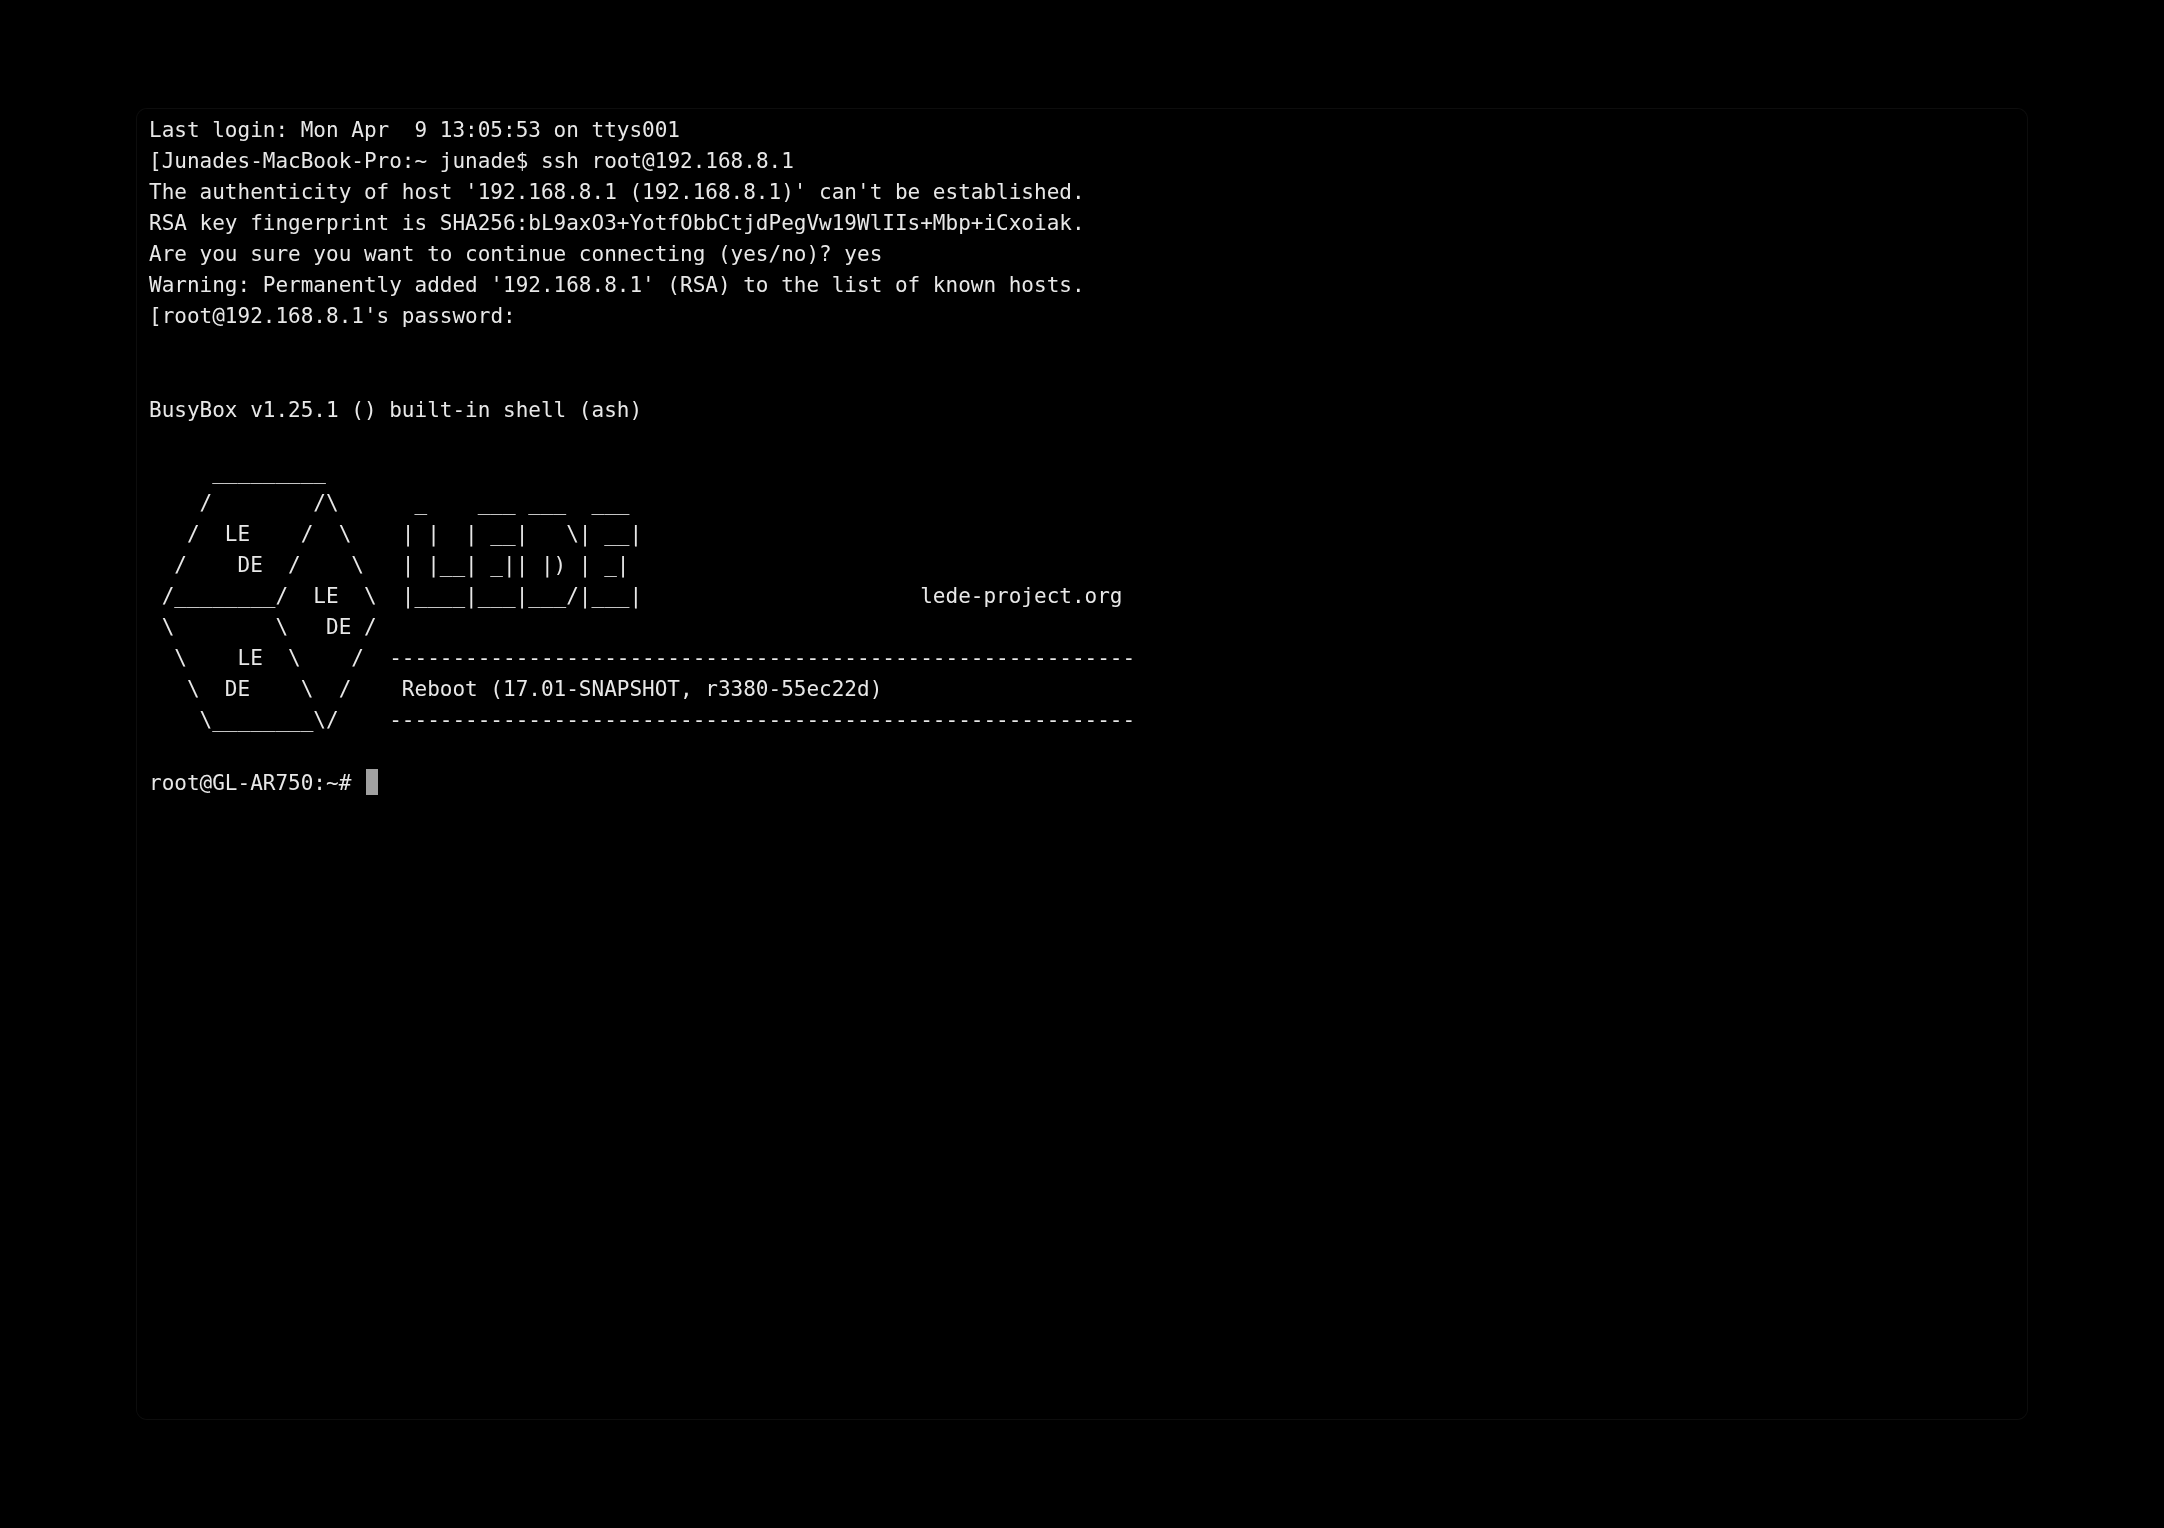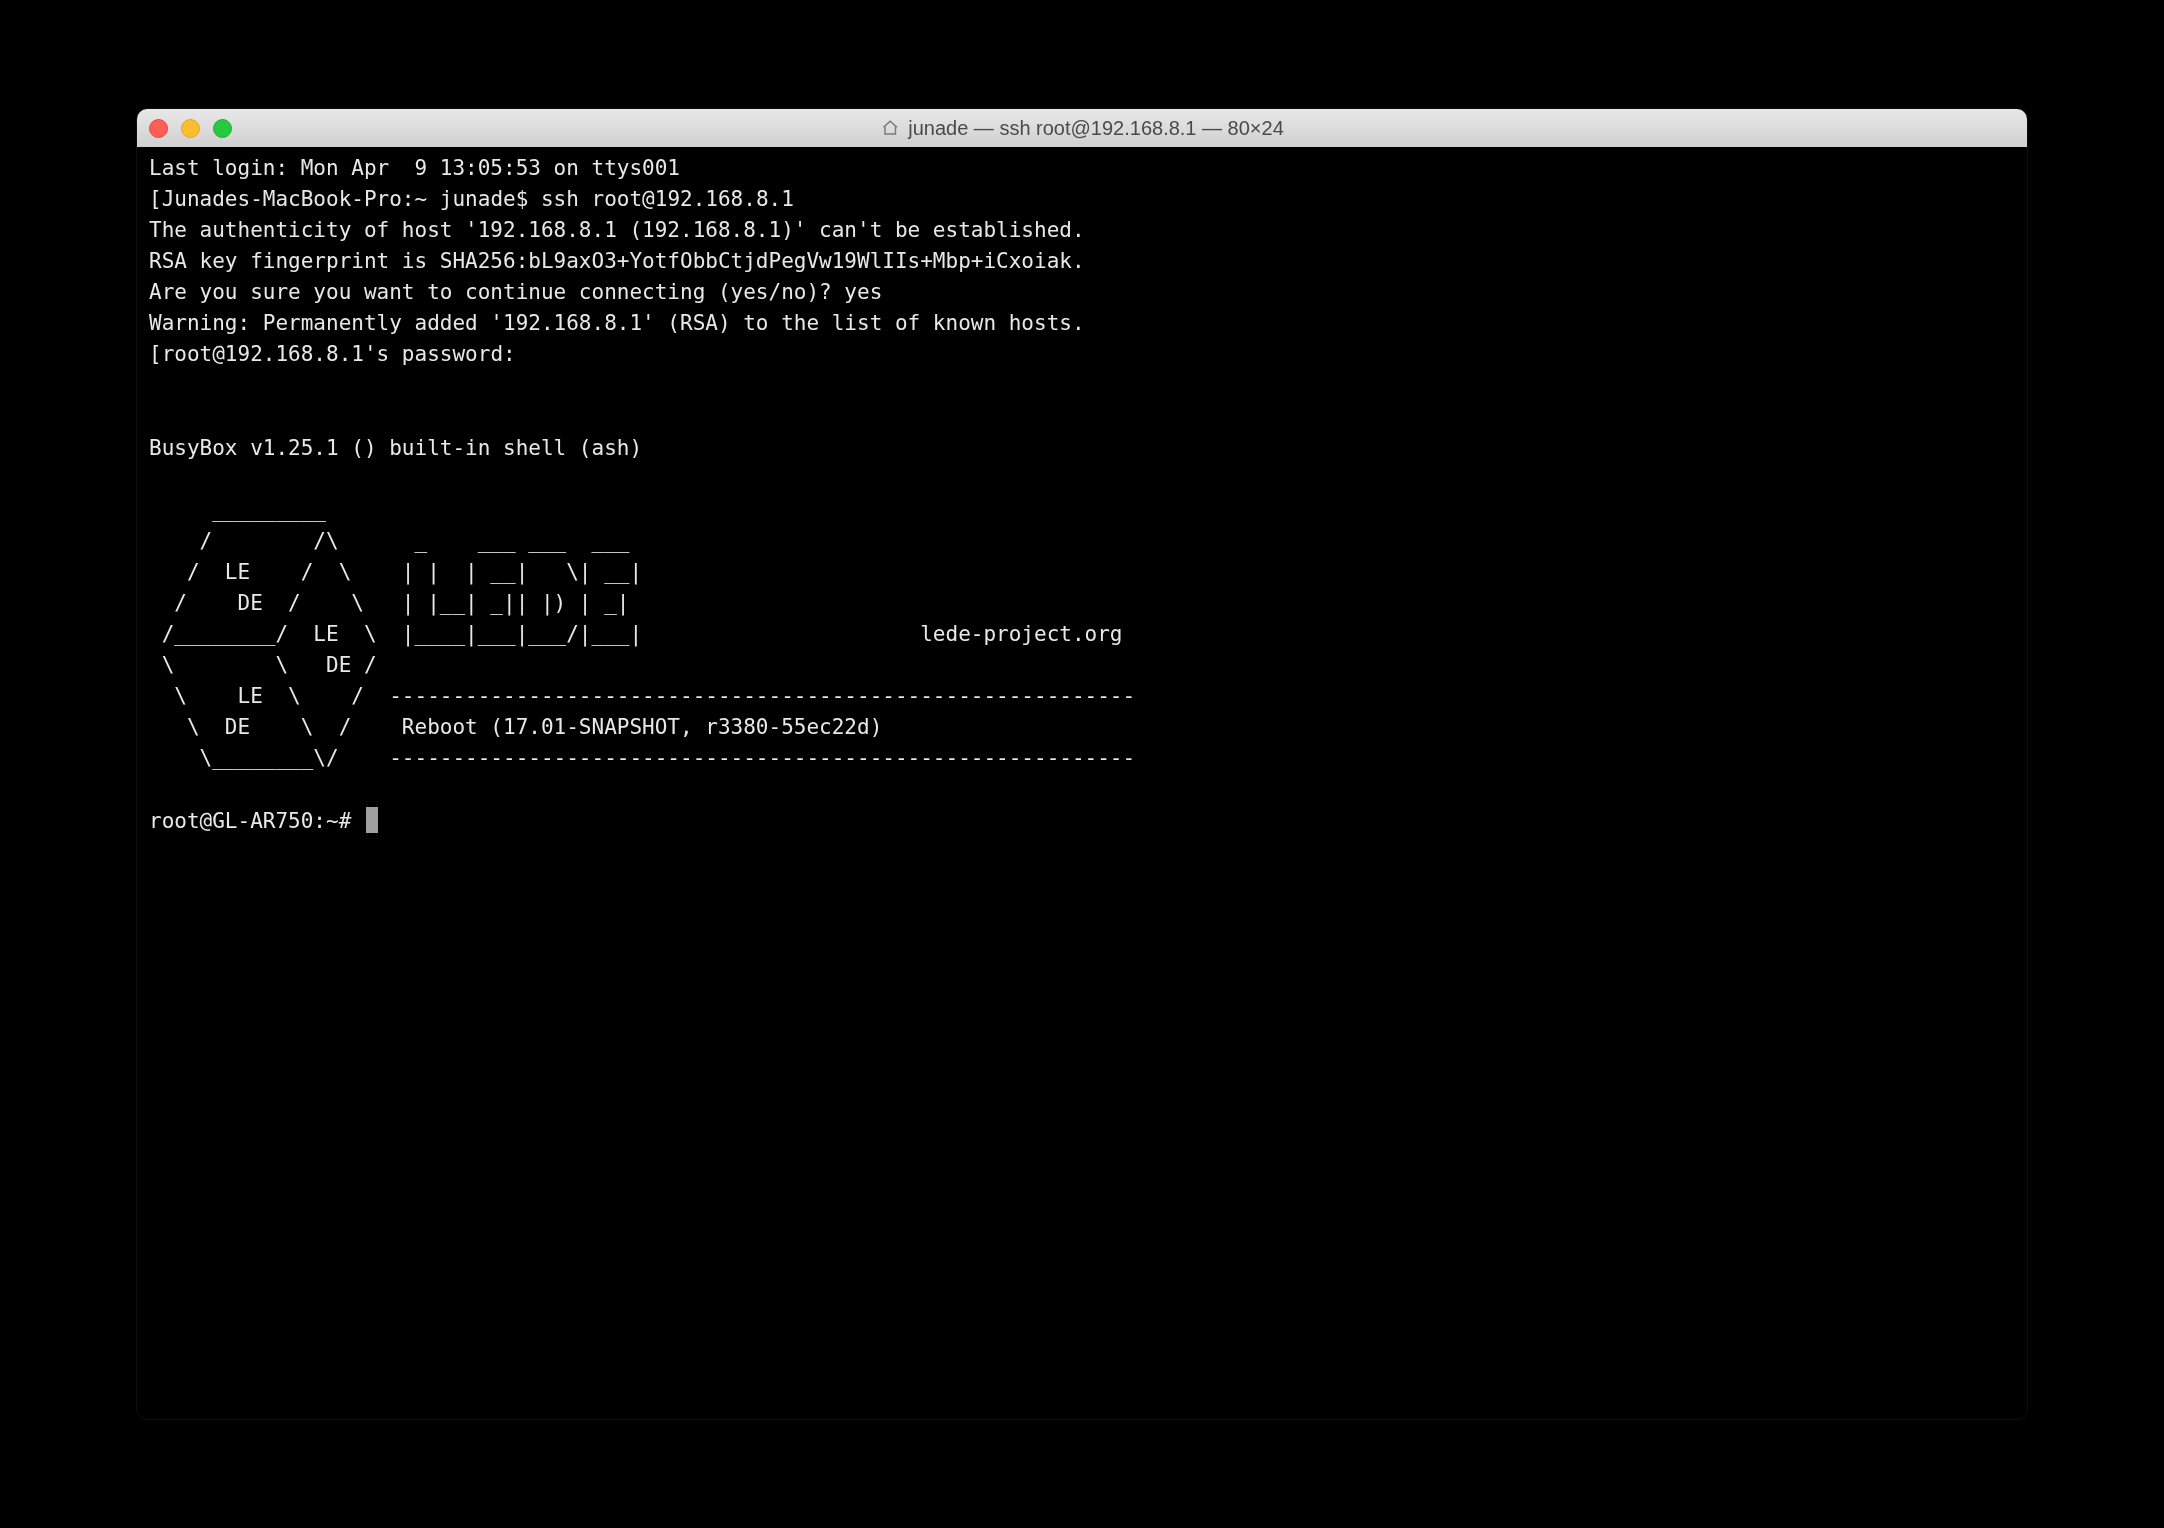--- a/index.html
+++ b/index.html
@@ -82,36 +82,20 @@
       height: 26px;
       background: #a0a0a0;
       vertical-align: text-bottom;
       margin-left: 2px;
     }
   </style>
 </head>
 <body>
 
 <div class="terminal-window">
-  <div class="title-bar">
-    <div class="traffic-lights">
-      <div class="traffic-light tl-close"></div>
-      <div class="traffic-light tl-min"></div>
-      <div class="traffic-light tl-max"></div>
-    </div>
-    <div class="title-center">
-      <span class="home-icon">
-        <svg width="18" height="18" viewBox="0 0 24 24" fill="none" stroke="#7a7a7a" stroke-width="2">
-          <path d="M3 11l9-8 9 8"></path>
-          <path d="M5 10v10h14V10"></path>
-        </svg>
-      </span>
-      <span>junade — ssh root@192.168.8.1 — 80×24</span>
-    </div>
-  </div>
   <div class="terminal-body"><span>Last login: Mon Apr  9 13:05:53 on ttys001</span>
 <span>[</span><span>Junades-MacBook-Pro:~ junade$ ssh root@192.168.8.1</span>
 <span>The authenticity of host '192.168.8.1 (192.168.8.1)' can't be established.</span>
 <span>RSA key fingerprint is SHA256:bL9axO3+YotfObbCtjdPegVw19WlIIs+Mbp+iCxoiak.</span>
 <span>Are you sure you want to continue connecting (yes/no)? yes</span>
 <span>Warning: Permanently added '192.168.8.1' (RSA) to the list of known hosts.</span>
 <span>[</span><span>root@192.168.8.1's password:</span>
 <span></span>
 <span></span>
 <span>BusyBox v1.25.1 () built-in shell (ash)</span>

